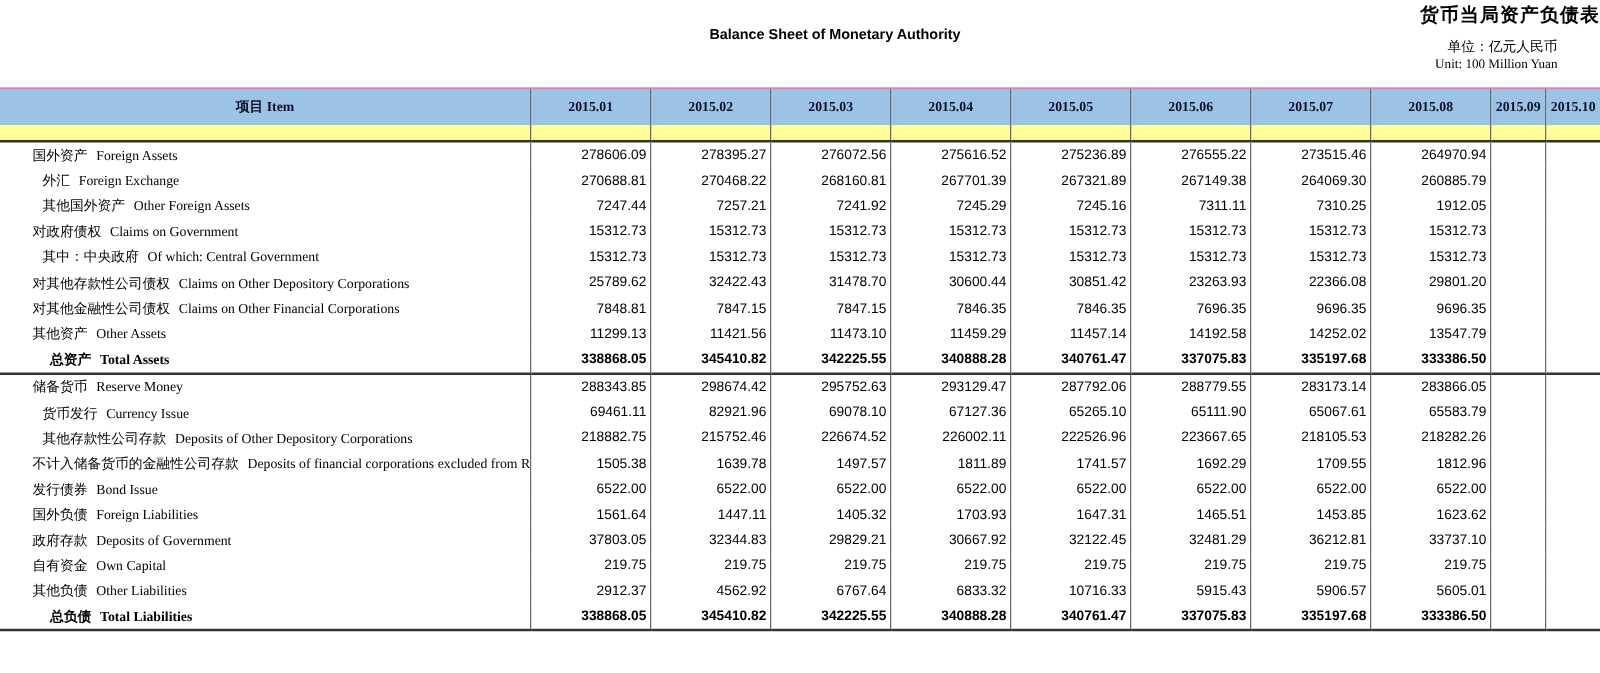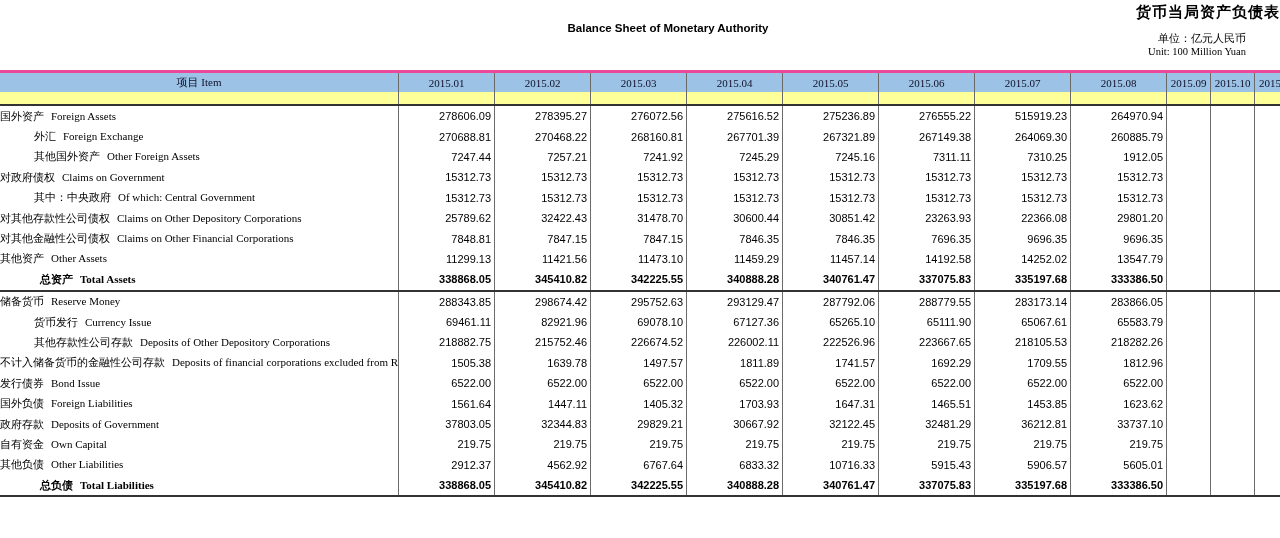--- a/index.html
+++ b/index.html
@@ -26,33 +26,33 @@
   }
   .unit-cn{font-size:11px;}
   .unit-en{font-size:10.5px;}
   table.sheet{
     position:absolute;top:70px;left:0;border-collapse:collapse;table-layout:fixed;
   }
   th,td{
     padding:0;font-size:11px;white-space:nowrap;overflow:hidden;
   }
   thead tr.hdr-blue th{
-    background:var(--blue);height:19px;border-top:3px solid #ec4899;
-    font-weight:normal;font-size:11px;color:#101028;text-align:center;
+    background:var(--blue);height:29px;border-top:1px solid #ec4899;
+    font-weight:bold;font-size:11px;color:#101028;text-align:center;
   }
   thead tr.hdr-yellow th{
     background:var(--yellow);height:12px;border-bottom:2px solid var(--border-dark);
   }
   th.data-col,td.val{border-left:1px solid var(--border-gray);}
   tbody td{height:20.4px;}
   td.label{text-align:left;}
   td.label .cn{font-size:11px;}
   td.label .en{margin-left:7px;font-family:"Liberation Serif",serif;font-size:11px;}
   .ind0{padding-left:3px;}
-  .ind1{}
+  .ind1{padding-left:26px;}
   .ind2{padding-left:34px;}
   td.val{
     text-align:right;padding-right:3px;
     font-family:"Liberation Sans",sans-serif;font-size:11px;
   }
   tr.total td{font-weight:bold;}
   tr.sec-end td{border-bottom:2px solid var(--border-dark);padding-left:40px;}
 </style>
 </head>
 <body>
@@ -114,21 +114,21 @@
     </thead>
     <tbody>
       <tr>
         <td class="label ind1"><span class="cn">国外资产</span><span class="en">Foreign Assets</span></td>
         <td class="val">278606.09</td>
         <td class="val">278395.27</td>
         <td class="val">276072.56</td>
         <td class="val">275616.52</td>
         <td class="val">275236.89</td>
         <td class="val">276555.22</td>
-        <td class="val">515919.23</td>
+        <td class="val">273515.46</td>
         <td class="val">264970.94</td>
         <td class="val"></td>
         <td class="val"></td>
         <td class="val"></td>
         <td class="val"></td>
       </tr>
       <tr>
         <td class="label ind2"><span class="cn">外汇</span><span class="en">Foreign Exchange</span></td>
         <td class="val">270688.81</td>
         <td class="val">270468.22</td>

